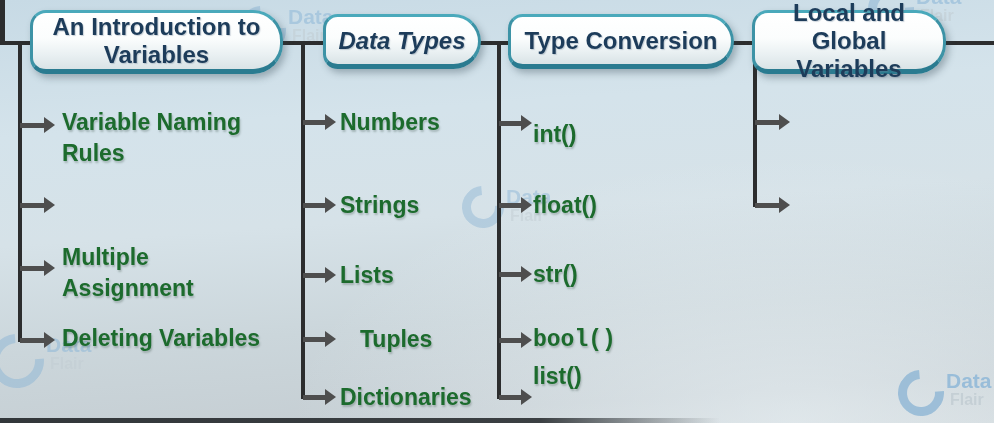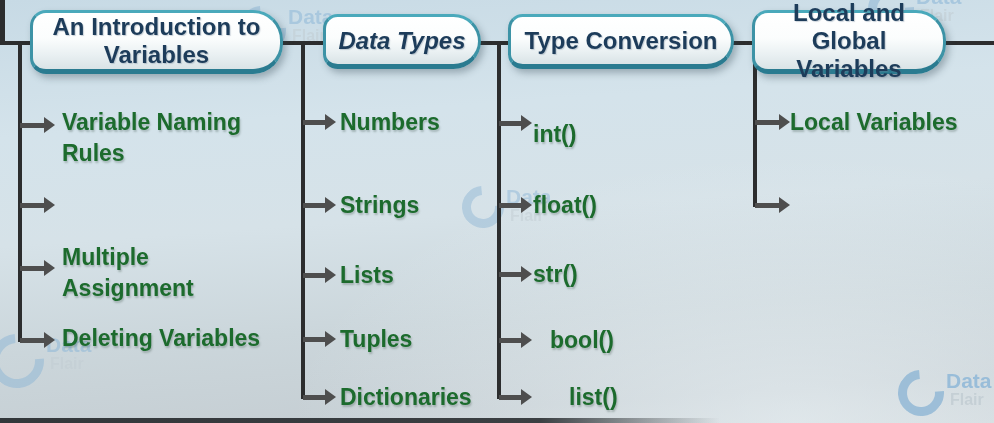--- a/index.html
+++ b/index.html
@@ -120,39 +120,38 @@
 
   <div class="line vline" style="left:301px;top:41px;height:358px;"></div>
   <div class="hbox" style="left:323px;top:14px;width:152px;height:47px;font-style:italic;">Data Types</div>
   <div class="arrow" style="left:303px;top:120px;width:22px;"></div>
   <div class="item" style="left:340px;top:107px;">Numbers</div>
   <div class="arrow" style="left:303px;top:203px;width:22px;"></div>
   <div class="item" style="left:340px;top:190px;">Strings</div>
   <div class="arrow" style="left:303px;top:273px;width:22px;"></div>
   <div class="item" style="left:340px;top:260px;">Lists</div>
   <div class="arrow" style="left:303px;top:337px;width:22px;"></div>
-  <div class="item" style="left:340px;top:324px;text-align:center;">Tuples</div>
+  <div class="item" style="left:360px;top:324px;text-align:center;">Tuples</div>
   <div class="arrow" style="left:303px;top:395px;width:22px;"></div>
   <div class="item" style="left:340px;top:382px;">Dictionaries</div>
 
   <div class="line vline" style="left:497px;top:41px;height:358px;"></div>
   <div class="hbox" style="left:508px;top:14px;width:220px;height:47px;">Type Conversion</div>
   <div class="arrow" style="left:499px;top:121px;width:22px;"></div>
   <div class="item" style="left:533px;top:107px;margin-top:12px;">int()</div>
   <div class="arrow" style="left:499px;top:203px;width:22px;"></div>
   <div class="item" style="left:533px;top:190px;">float()</div>
   <div class="arrow" style="left:499px;top:272px;width:22px;"></div>
   <div class="item" style="left:533px;top:259px;">str()</div>
   <div class="arrow" style="left:499px;top:338px;width:22px;"></div>
-  <div class="item" style="left:550px;top:325px;">bool()</div>
+  <div class="item" style="left:533px;top:325px;font-family:Liberation Mono, monospace;">bool()</div>
   <div class="arrow" style="left:499px;top:395px;width:22px;"></div>
-  <div class="item" style="left:533px;top:382px;margin-left:36px;">list()</div>
+  <div class="item" style="left:533px;top:361px;">list()</div>
 
   <div class="line vline" style="left:753px;top:41px;height:166px;"></div>
   <div class="hbox" style="left:752px;top:10px;width:188px;height:56px;">Local and Global
 Variables</div>
   <div class="arrow" style="left:755px;top:120px;width:24px;"></div>
-  <div class="item" style="left:790px;top:107px;">Local Variables</div>
   <div class="arrow" style="left:755px;top:203px;width:24px;"></div>
 
   <div class="bottombar"></div>
 
 </div>
 
 </body></html>

